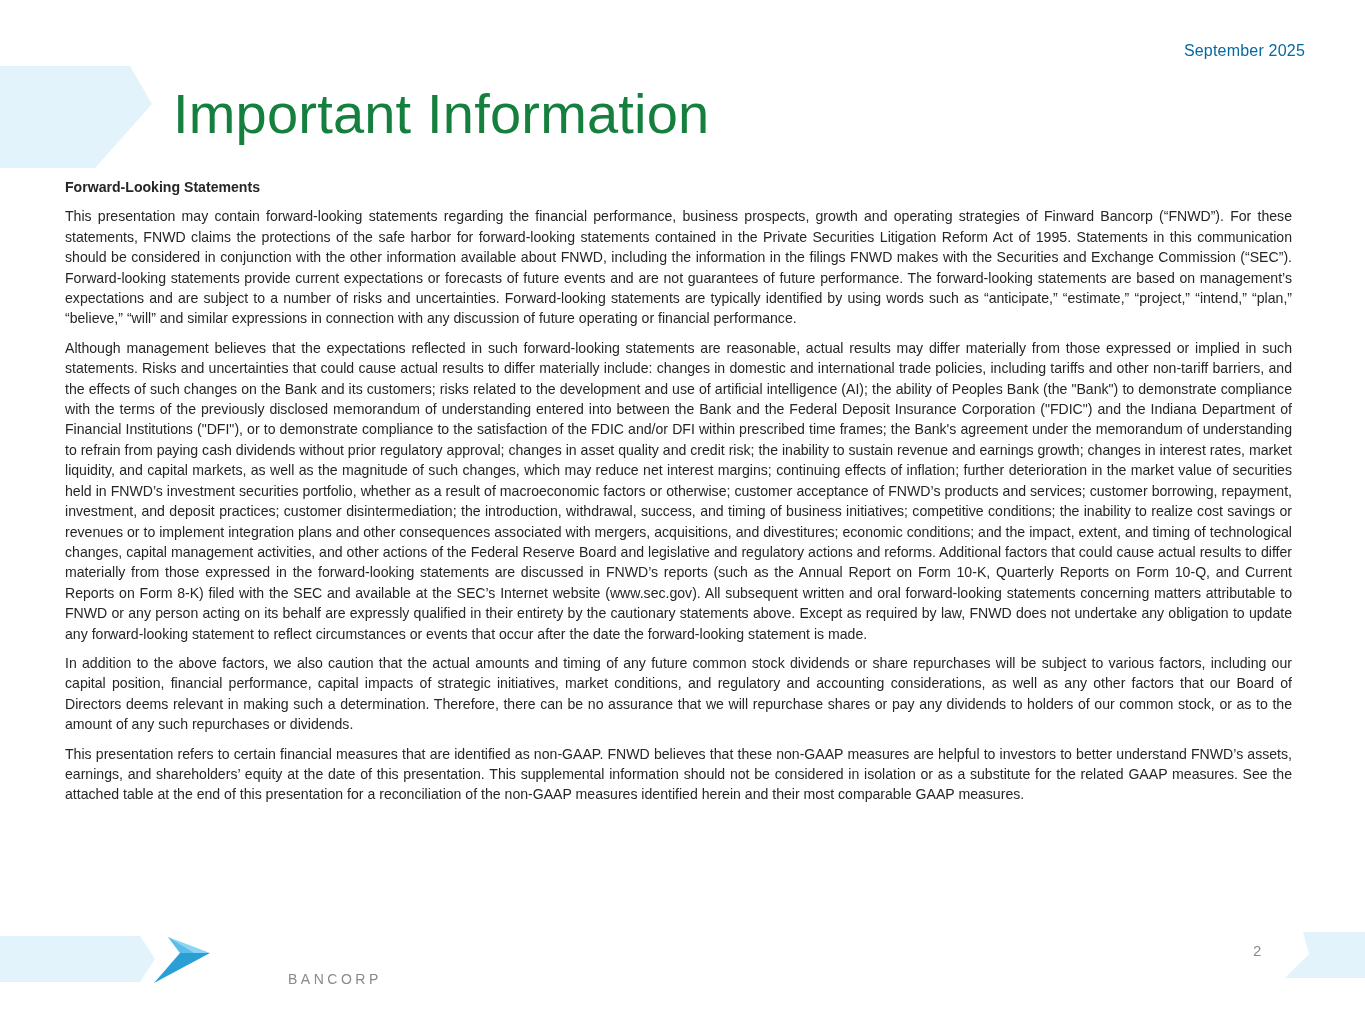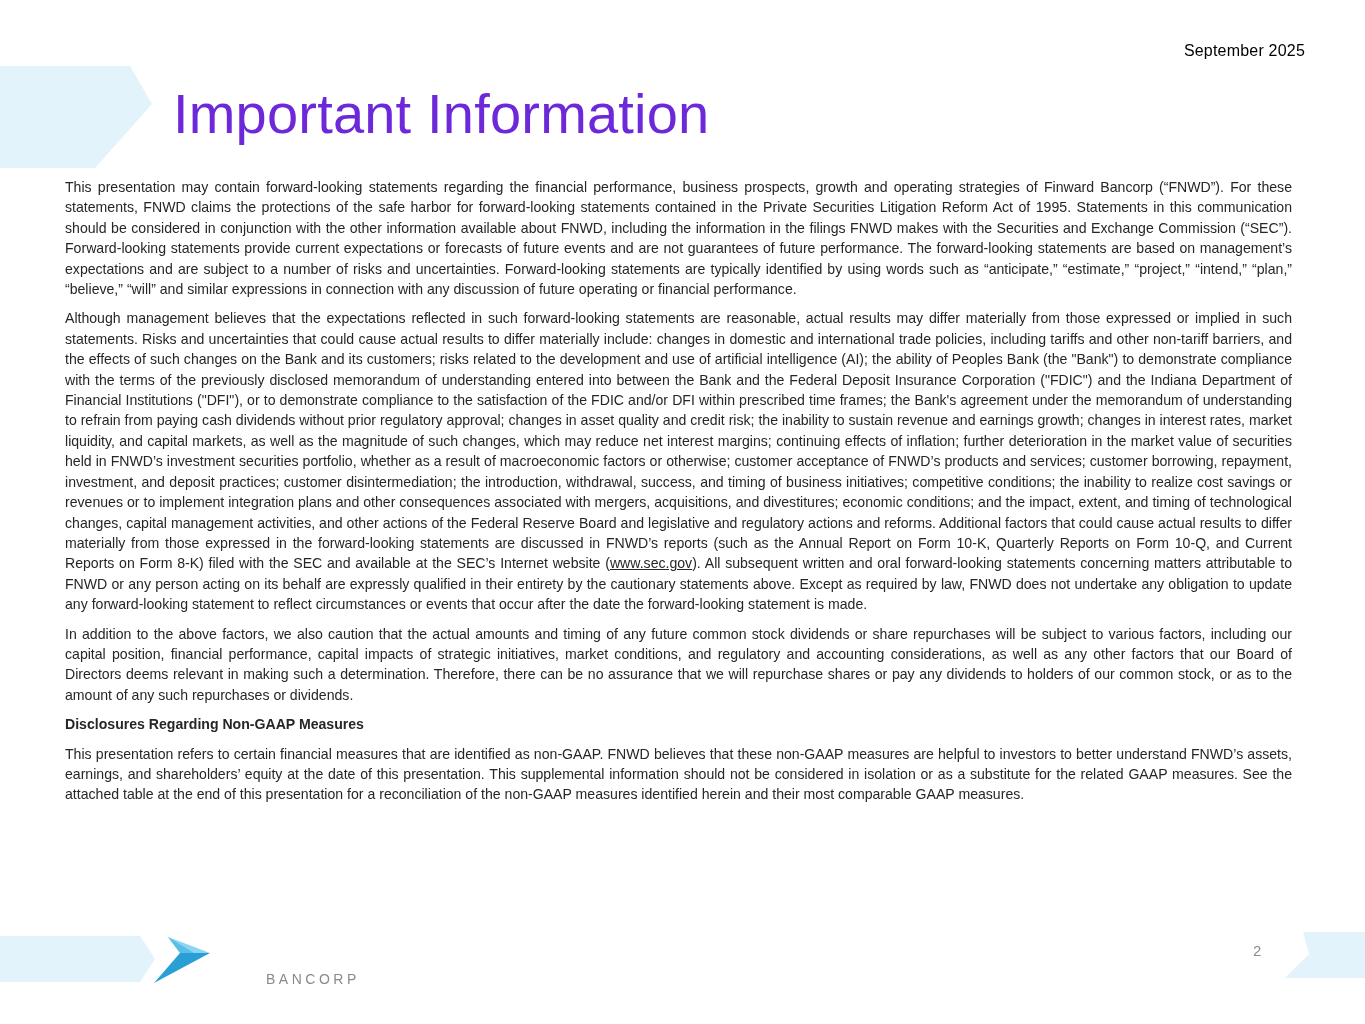--- a/index.html
+++ b/index.html
@@ -13,38 +13,38 @@
     position: relative;
     overflow: hidden;
     font-family: "Liberation Sans", "DejaVu Sans", sans-serif;
     color: #262626;
   }
   .date-label {
     position: absolute;
     top: 42px;
     right: 60px;
     font-size: 16px;
-    color: #000000;
+    color: #0369a1;
     letter-spacing: 0.2px;
   }
   .header-chevron {
     position: absolute;
     left: 0;
     top: 66px;
     width: 152px;
     height: 102px;
   }
   .page-title {
     position: absolute;
     left: 173px;
     top: 76px;
     margin: 0;
     font-size: 56px;
     font-weight: normal;
-    color: #6d28d9;
+    color: #15803d;
     letter-spacing: 0.2px;
     line-height: 76px;
   }
   .content {
     position: absolute;
     left: 65px;
     top: 177px;
     width: 1235px;
     font-size: 14.1px;
     line-height: 20.4px;
@@ -53,21 +53,20 @@
     font-weight: bold;
     margin: 0 0 9px 0;
     font-size: 14.1px;
   }
   .para {
     text-align: justify;
     margin: 0 8px 9px 0;
   }
   .link {
     color: #262626;
-    text-decoration: underline;
   }
   .footer-chevron-left {
     position: absolute;
     left: 0;
     top: 936px;
     width: 155px;
     height: 46px;
   }
   .footer-chevron-right {
     position: absolute;
@@ -96,21 +95,21 @@
     top: -2px;
     font-size: 36px;
     font-weight: bold;
     font-style: italic;
     color: #0e6d8f;
     letter-spacing: 0.5px;
     line-height: 40px;
   }
   .logo-sub {
     position: absolute;
-    left: 112px;
+    left: 134px;
     top: 36px;
     font-size: 14px;
     color: #8a8a8a;
     letter-spacing: 3.5px;
     line-height: 16px;
   }
   .page-number {
     position: absolute;
     left: 1253px;
     top: 942px;
@@ -123,25 +122,25 @@
 
 <div class="date-label">September 2025</div>
 
 <svg class="header-chevron" viewBox="0 0 152 102">
   <polygon points="0,0 130,0 152,38 95,102 0,102" fill="#e3f3fb"></polygon>
 </svg>
 
 <h1 class="page-title">Important Information</h1>
 
 <div class="content">
+  <div class="section-heading">Forward-Looking Statements</div>
   <p class="para">This presentation may contain forward-looking statements regarding the financial performance, business prospects, growth and operating strategies of Finward Bancorp (“FNWD”). For these statements, FNWD claims the protections of the safe harbor for forward-looking statements contained in the Private Securities Litigation Reform Act of 1995. Statements in this communication should be considered in conjunction with the other information available about FNWD, including the information in the filings FNWD makes with the Securities and Exchange Commission (“SEC”). Forward-looking statements provide current expectations or forecasts of future events and are not guarantees of future performance. The forward-looking statements are based on management’s expectations and are subject to a number of risks and uncertainties. Forward-looking statements are typically identified by using words such as “anticipate,” “estimate,” “project,” “intend,” “plan,” “believe,” “will” and similar expressions in connection with any discussion of future operating or financial performance.</p>
   <p class="para"><span>Although management believes that the expectations reflected in such forward-looking statements are reasonable, actual results may differ materially from those expressed or implied in such statements. Risks and uncertainties that could cause actual results to differ materially include: changes in domestic and international trade policies, including tariffs and other non-tariff barriers, and the effects of such changes on the Bank and its customers; risks related to the development and use of artificial intelligence (AI); the ability of Peoples Bank (the "Bank") to demonstrate compliance with the terms of the previously disclosed memorandum of understanding entered into between the Bank and the Federal Deposit Insurance Corporation ("FDIC") and the Indiana Department of Financial Institutions ("DFI"), or to demonstrate compliance to the satisfaction of the FDIC and/or DFI within prescribed time frames; the Bank's agreement under the memorandum of understanding to refrain from paying cash dividends without prior regulatory approval; changes in asset quality and credit risk; the inability to sustain revenue and earnings growth; changes in interest rates, market liquidity, and capital markets, as well as the magnitude of such changes, which may reduce net interest margins; continuing effects of inflation; further deterioration in the market value of securities held in FNWD’s investment securities portfolio, whether as a result of macroeconomic factors or otherwise; customer acceptance of FNWD’s products and services; customer borrowing, repayment, investment, and deposit practices; customer disintermediation; the introduction, withdrawal, success, and timing of business initiatives; competitive conditions; the inability to realize cost savings or revenues or to implement integration plans and other consequences associated with mergers, acquisitions, and divestitures; economic conditions; and the impact, extent, and timing of technological changes, capital management activities, and other actions of the Federal Reserve Board and legislative and regulatory actions and reforms.  Additional factors that could cause actual results to differ materially from those expressed in the forward-looking statements are discussed in FNWD’s reports (such as the Annual Report on Form 10-K, Quarterly Reports on Form 10-Q, and Current Reports on Form 8-K) filed with the SEC and available at the SEC’s Internet website (</span><a class="link">www.sec.gov</a><span>). All subsequent written and oral forward-looking statements concerning matters attributable to FNWD or any person acting on its behalf are expressly qualified in their entirety by the cautionary statements above. Except as required by law, FNWD does not undertake any obligation to update any forward-looking statement to reflect circumstances or events that occur after the date the forward-looking statement is made.</span></p>
   <p class="para">In addition to the above factors, we also caution that the actual amounts and timing of any future common stock dividends or share repurchases will be subject to various factors, including our capital position, financial performance, capital impacts of strategic initiatives, market conditions, and regulatory and accounting considerations, as well as any other factors that our Board of Directors deems relevant in making such a determination. Therefore, there can be no assurance that we will repurchase shares or pay any dividends to holders of our common stock, or as to the amount of any such repurchases or dividends.</p>
 
-  <div class="section-heading">Disclosures Regarding Non-GAAP Measures</div>
   <p class="para">This presentation refers to certain financial measures that are identified as non-GAAP. FNWD believes that these non-GAAP measures are helpful to investors to better understand FNWD’s assets, earnings, and shareholders’ equity at the date of this presentation. This supplemental information should not be considered in isolation or as a substitute for the related GAAP measures. See the attached table at the end of this presentation for a reconciliation of the non-GAAP measures identified herein and their most comparable GAAP measures.</p>
 </div>
 
 <svg class="footer-chevron-left" viewBox="0 0 155 46">
   <polygon points="0,0 140,0 155,23 140,46 0,46" fill="#e3f3fb"></polygon>
 </svg>
 
 <div class="logo">
   <svg class="logo-mark" viewBox="0 0 56 46">
     <polygon points="14,0 56,16 26,16" fill="#8ad6f3"></polygon>

